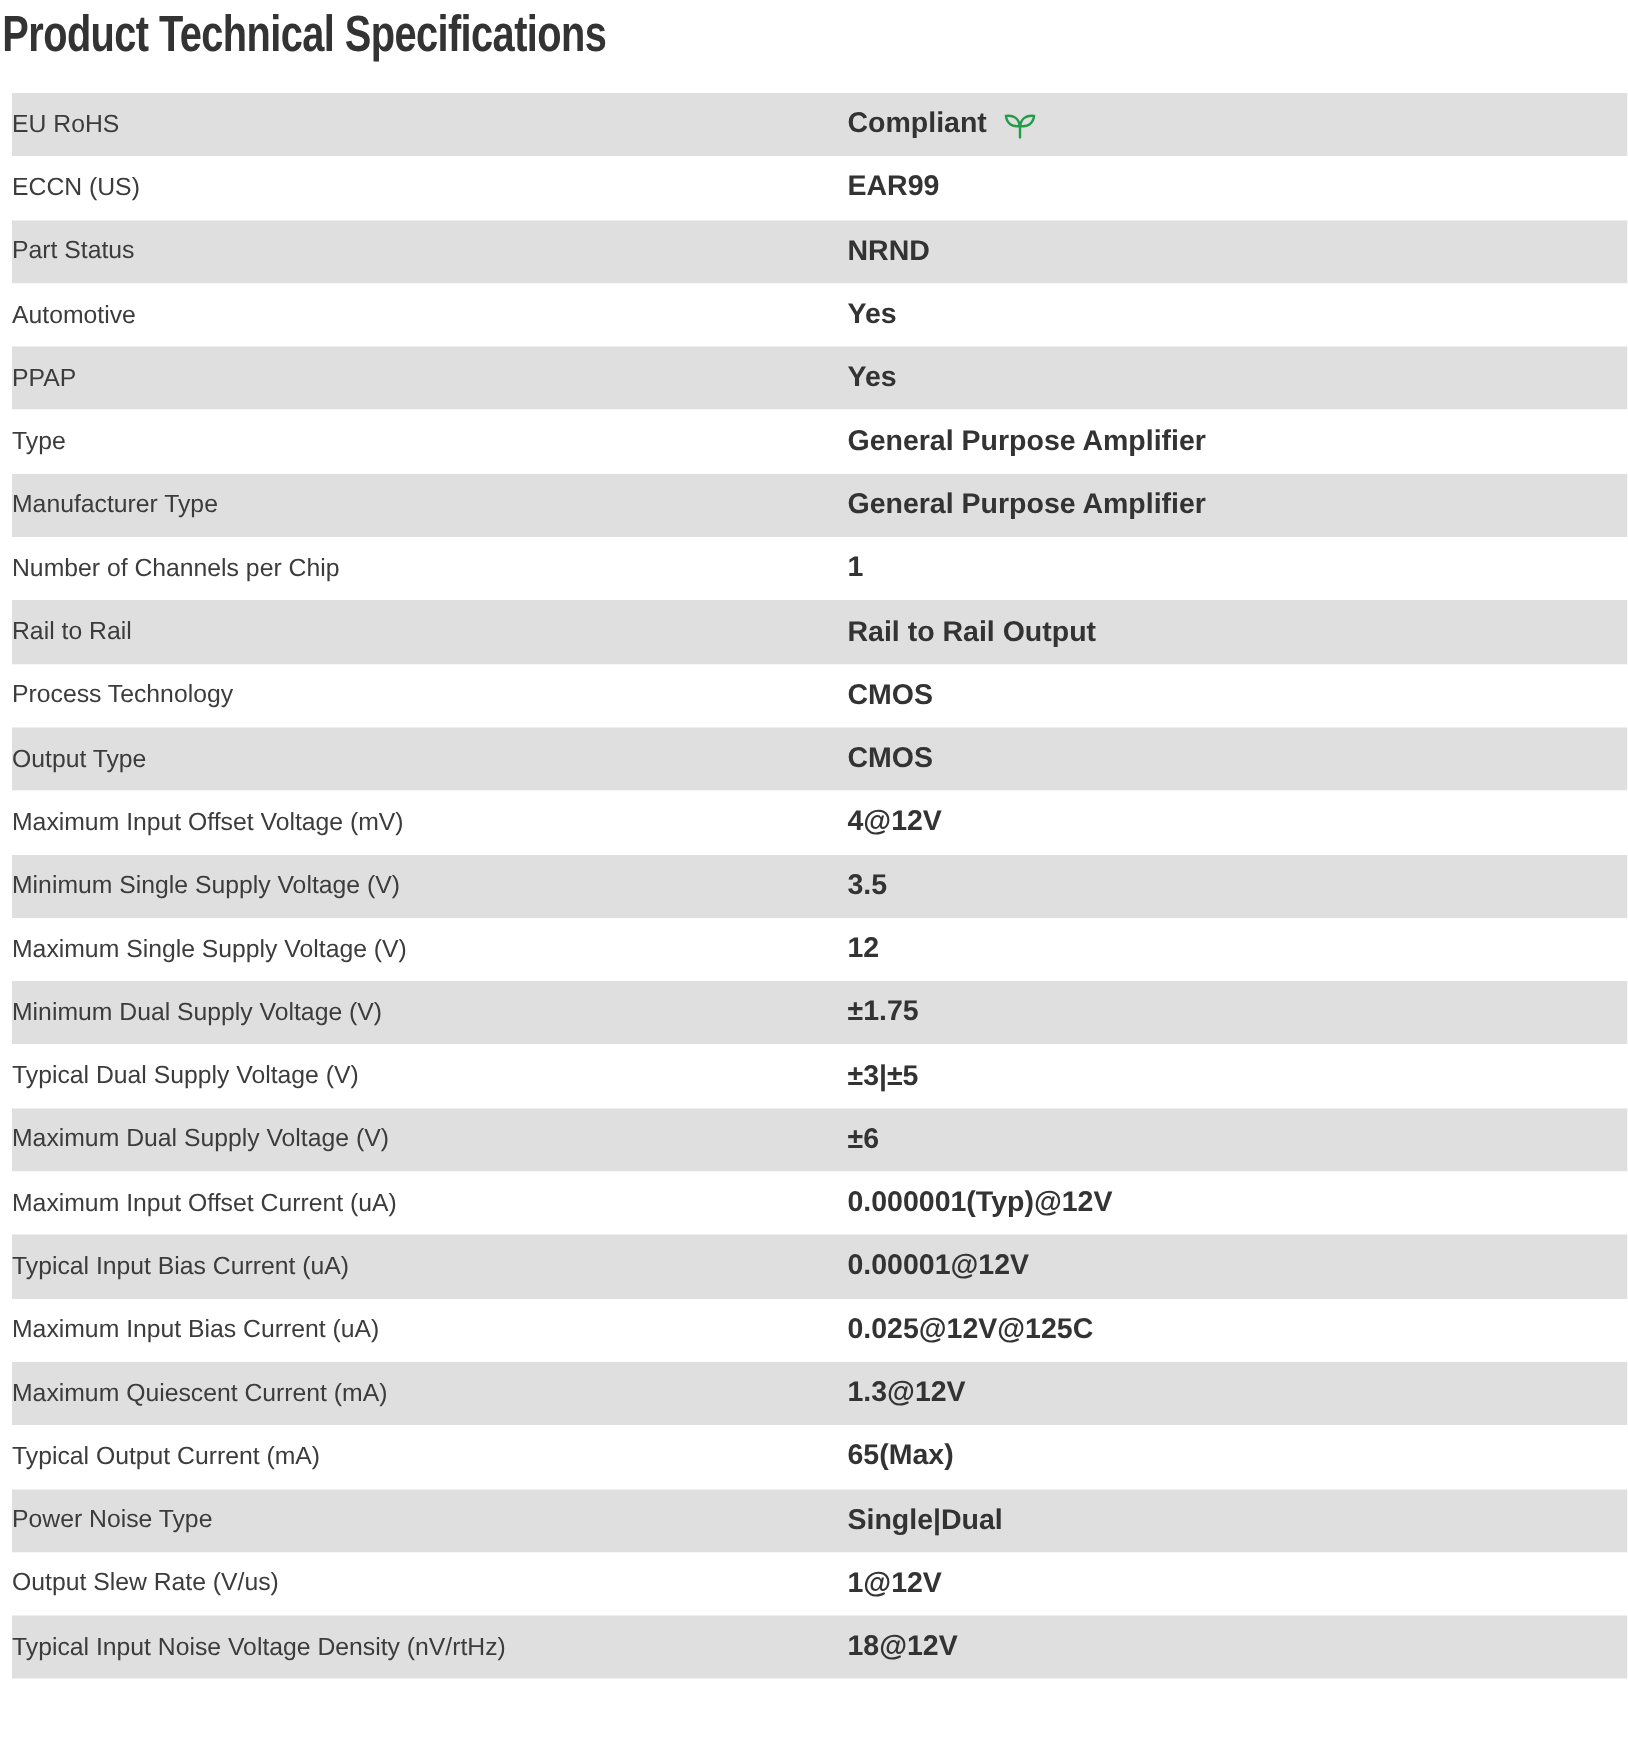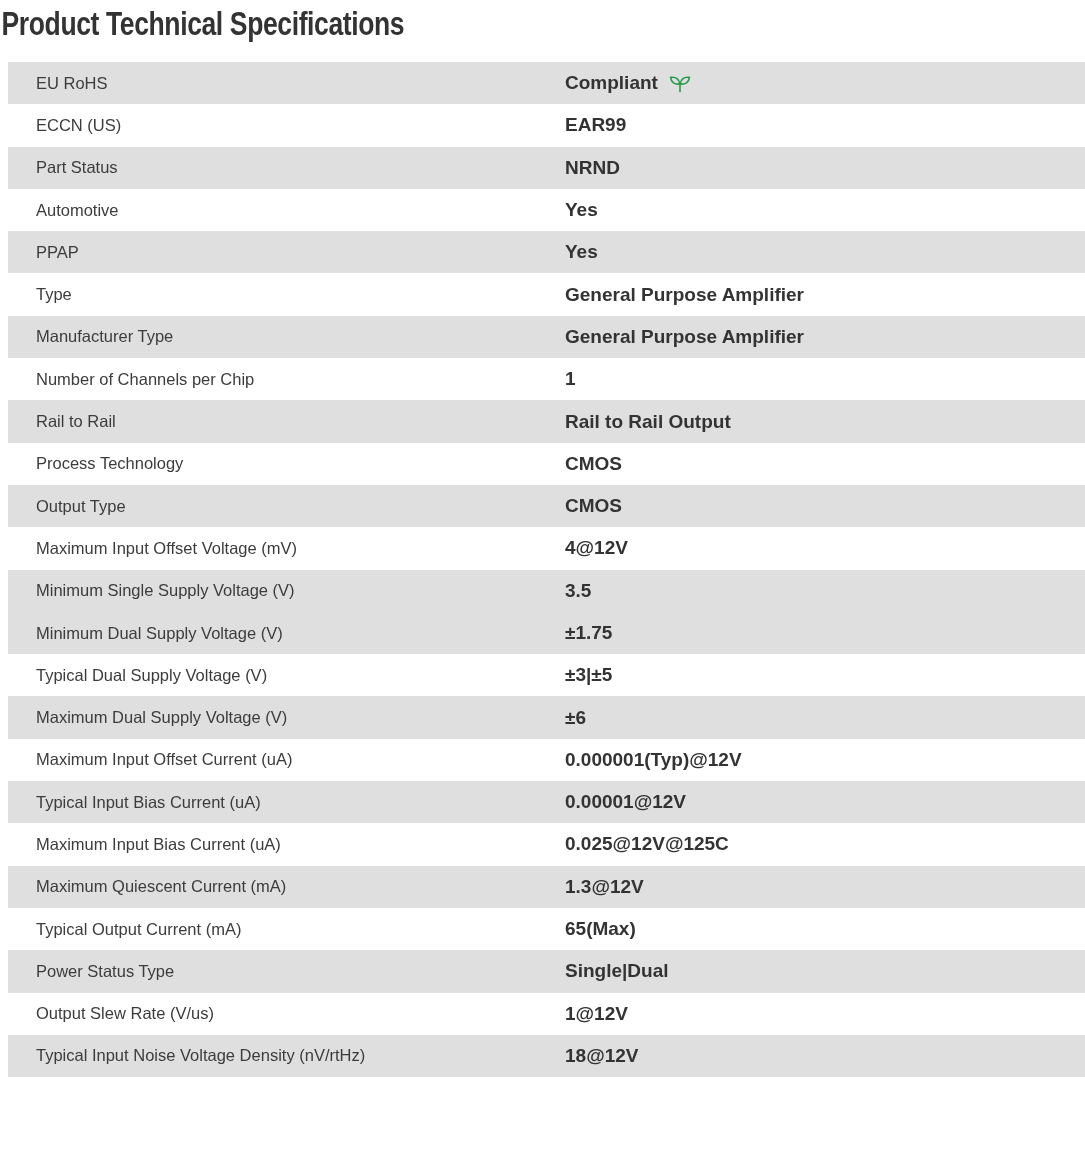--- a/index.html
+++ b/index.html
@@ -37,21 +37,20 @@
   .spec-row {
     display: flex;
     align-items: center;
     height: 42.31px;
   }
   .spec-row.row-alt   { background: var(--alt-row-bg); }
   .spec-row.row-plain { background: var(--row-bg); }
 
   .spec-label {
     width: 557px;
-    padding-left: 28px;
     font-size: 16.5px;
     font-weight: 400;
     color: var(--label-color);
     flex: 0 0 auto;
   }
   .spec-value {
     display: flex;
     align-items: center;
     font-size: 19px;
     font-weight: 700;
@@ -163,20 +162,27 @@
 
     </div>
   </div>
       <div class="spec-row row-alt">
     <div class="spec-label">Minimum Single Supply Voltage (V)</div>
     <div class="spec-value">
       <span class="spec-value-text">3.5</span>
 
     </div>
   </div>
+      <div class="spec-row row-plain">
+    <div class="spec-label">Maximum Single Supply Voltage (V)</div>
+    <div class="spec-value">
+      <span class="spec-value-text">12</span>
+
+    </div>
+  </div>
       <div class="spec-row row-alt">
     <div class="spec-label">Minimum Dual Supply Voltage (V)</div>
     <div class="spec-value">
       <span class="spec-value-text">±1.75</span>
 
     </div>
   </div>
       <div class="spec-row row-plain">
     <div class="spec-label">Typical Dual Supply Voltage (V)</div>
     <div class="spec-value">
@@ -220,21 +226,21 @@
     </div>
   </div>
       <div class="spec-row row-plain">
     <div class="spec-label">Typical Output Current (mA)</div>
     <div class="spec-value">
       <span class="spec-value-text">65(Max)</span>
 
     </div>
   </div>
       <div class="spec-row row-alt">
-    <div class="spec-label">Power Status Type</div>
+    <div class="spec-label">Power Noise Type</div>
     <div class="spec-value">
       <span class="spec-value-text">Single|Dual</span>
 
     </div>
   </div>
       <div class="spec-row row-plain">
     <div class="spec-label">Output Slew Rate (V/us)</div>
     <div class="spec-value">
       <span class="spec-value-text">1@12V</span>
 

